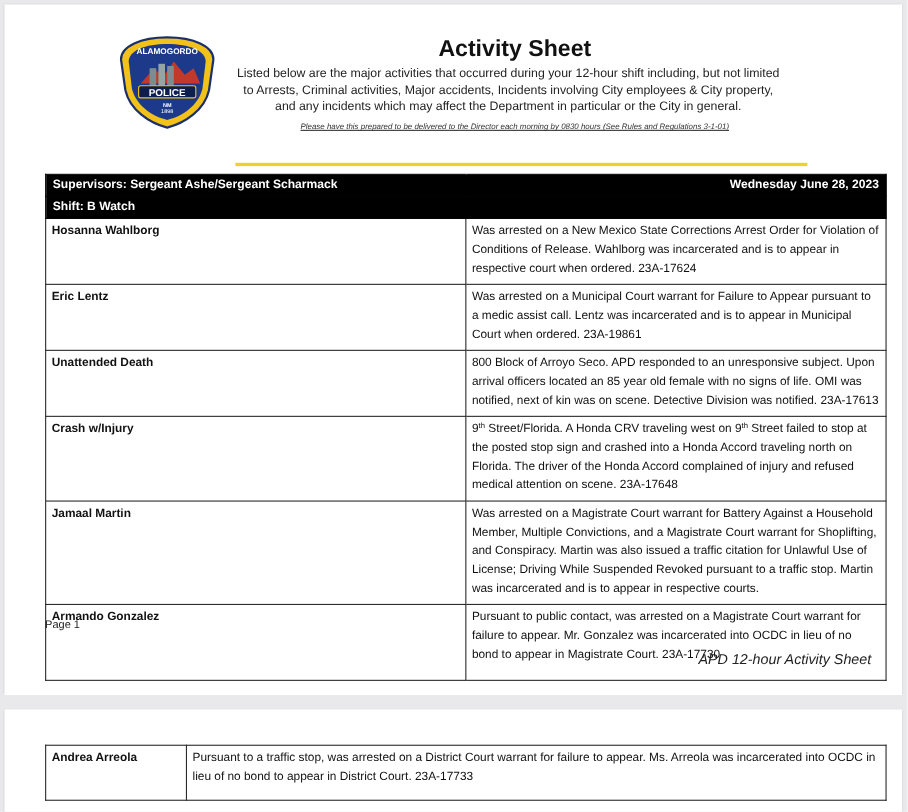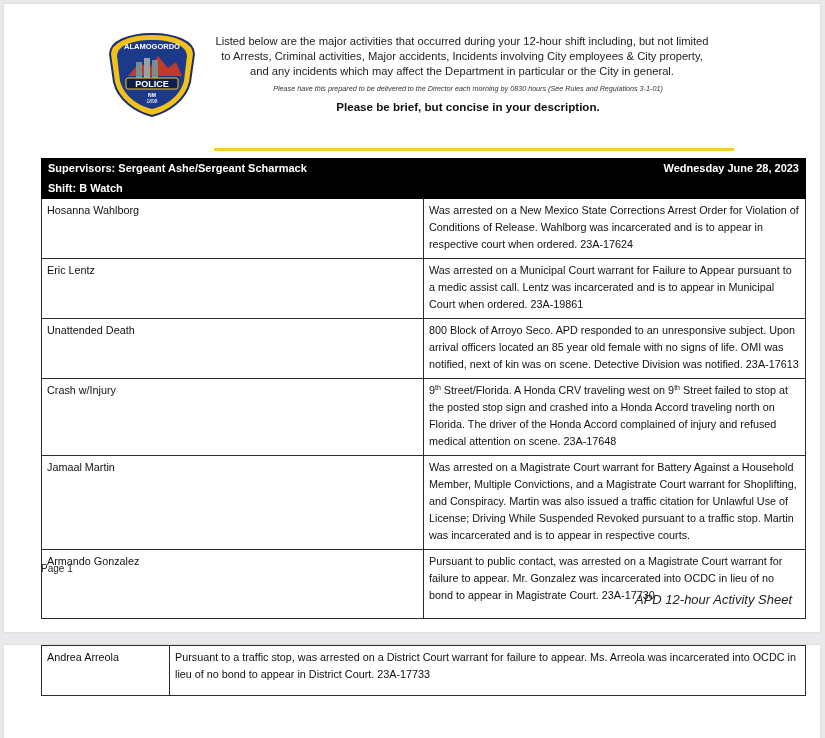--- a/index.html
+++ b/index.html
@@ -15,36 +15,36 @@
     box-shadow: 0 0 2px rgba(0,0,0,0.12);
   }
   .page1 { left: 4px; top: 4px; width: 816px; height: 628px; }
   .page2 { left: 4px; top: 645px; width: 816px; height: 100px; }
 
   
   .logo { position: absolute; left: 102px; top: 28px; width: 92px; height: 86px; }
   .head-text { position: absolute; left: 210px; top: 28px; width: 508px; text-align: center; }
   .title { font-size: 21px; color: #111; margin: 0; line-height: 26px; }
   .intro { font-size: 11.2px; line-height: 15px; margin: 2px 12px 0 0; color: #222; }
-  .deliver { font-size: 7.2px; font-style: italic; margin: 5px 0 0 0; color: #333; }
+  .deliver { font-size: 7.2px; font-style: italic; margin: 5px 0 0 0; color: #333; text-decoration: underline; }
   .brief { font-size: 11.6px; font-weight: bold; margin: 7px 0 0 0; color: #111; }
   .gold-rule { position: absolute; left: 210px; top: 144px; width: 520px; height: 3px; background: #f2cf2a; }
 
   
   table.sheet {
     position: absolute; left: 37px; border-collapse: collapse;
     width: 765px; table-layout: fixed;
   }
   .t1 { top: 154px; }
-  .t2 { top: 0; }
+  .t2 { top: 32px; }
   table.sheet td {
     border: 1px solid #2b2b2b; font-size: 10.8px; line-height: 17px;
     vertical-align: top; padding: 3px 5px 5px 5px;
   }
-  table.sheet td.label { width: 117px; font-weight: normal; }
+  table.sheet td.label { width: 117px; font-weight: bold; }
   tr.hdr td {
     background: #000; color: #fff; font-weight: bold; font-size: 11px;
     border-color: #000; padding: 2px 6px; line-height: 15px;
   }
   .hdr-date { text-align: right; }
   sup { font-size: 7px; vertical-align: 4px; line-height: 0; }
 
   .page-num { position: absolute; left: 37px; top: 559px; font-size: 10px; color: #222; }
   .footer-title { position: absolute; left: 631px; top: 588px; font-size: 13px; font-style: italic; color: #222; }
 </style>
@@ -61,23 +61,23 @@
     <rect x="38" y="26" width="6" height="20" fill="#95a5a6"></rect>
     <rect x="46" y="28" width="6" height="18" fill="#7f8c8d"></rect>
     <rect x="20" y="46" width="52" height="11" rx="2" fill="#0f1f4d" stroke="#f2c21b" stroke-width="1"></rect>
     <text x="46" y="55" text-anchor="middle" font-size="9" font-weight="bold" fill="#fff" font-family="Liberation Sans, sans-serif">POLICE</text>
     <text x="46" y="17" text-anchor="middle" font-size="7.5" font-weight="bold" fill="#fff" font-family="Liberation Sans, sans-serif">ALAMOGORDO</text>
     <text x="46" y="65" text-anchor="middle" font-size="5" font-weight="bold" fill="#fff" font-family="Liberation Sans, sans-serif">NM</text>
     <text x="46" y="71" text-anchor="middle" font-size="5" fill="#fff" font-family="Liberation Sans, sans-serif">1898</text>
   </svg>
 
   <div class="head-text">
+    <h1 class="title">Activity Sheet</h1>
     <p class="intro">Listed below are the major activities that occurred during your 12-hour shift including, but not limited to Arrests, Criminal activities, Major accidents, Incidents involving City employees &amp; City property, and any incidents which may affect the Department in particular or the City in general.</p>
     <p class="deliver">Please have this prepared to be delivered to the Director each morning by 0830 hours (See Rules and Regulations 3-1-01)</p>
-    <p class="brief">Please be brief, but concise in your description.</p>
   </div>
   <div class="gold-rule"></div>
 
   <table class="sheet t1">
     <tbody>
         <tr class="hdr">
       <td colspan="2">
         <span>Supervisors: Sergeant Ashe/Sergeant Scharmack</span>
         <span class="hdr-date" style="float:right">Wednesday June 28, 2023</span>
       </td>

